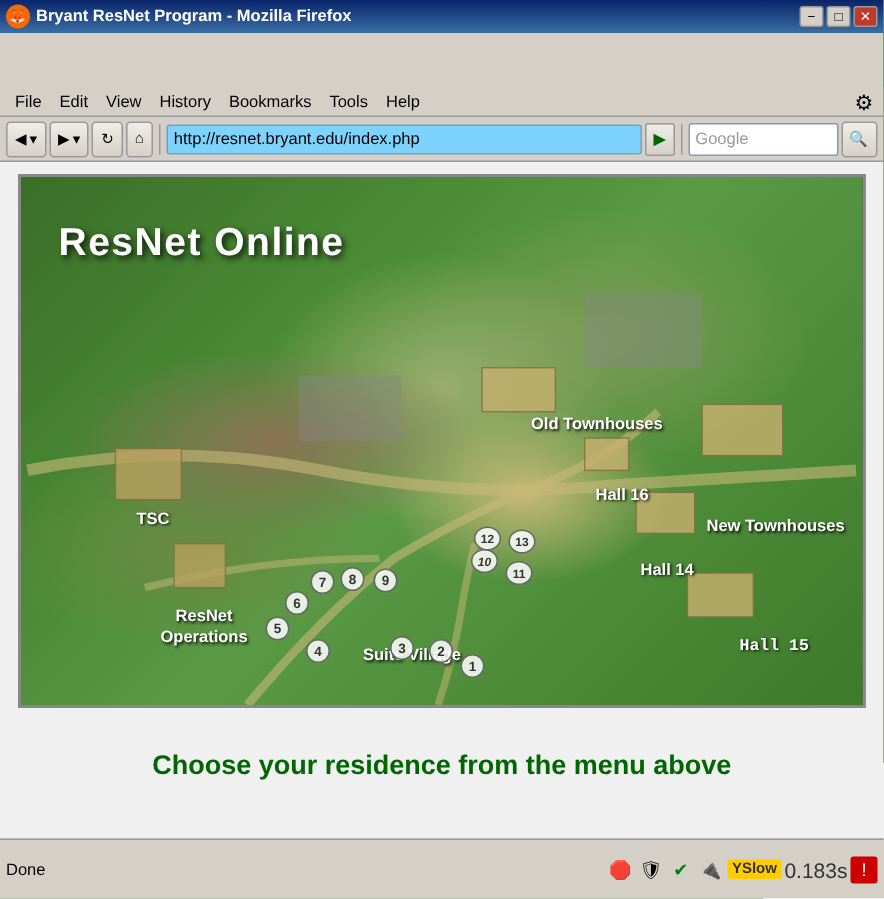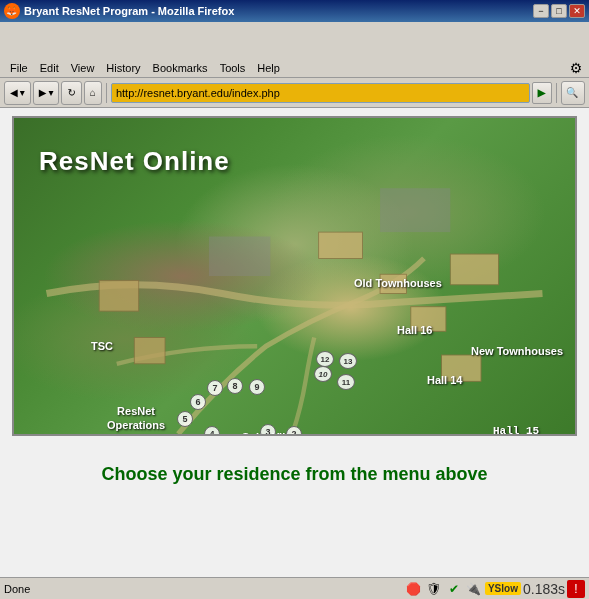--- a/index.html
+++ b/index.html
@@ -110,21 +110,21 @@
     .nav-separator {
       width: 1px;
       height: 20px;
       background: #999;
       margin: 0 2px;
     }
     .address-bar {
       flex: 1;
       display: flex;
       align-items: center;
-      background: #eab308;
+      background: #7dd3fc;
       border: 1px solid #7f9db9;
       border-radius: 2px;
       height: 20px;
       padding: 0 4px;
       font-size: 11px;
     }
     .address-bar span {
       flex: 1;
       overflow: hidden;
       white-space: nowrap;
@@ -158,21 +158,21 @@
       background: #f0f0f0;
       height: calc(599px - 22px - 20px - 30px - 22px);
       overflow-y: auto;
       padding: 0;
     }
 
     
     .map-container {
       margin: 8px auto;
       width: 565px;
-      height: 320px;
+      height: 356px;
       position: relative;
       border: 2px solid #888;
       overflow: hidden;
       background: #2d5a1b;
     }
 
     
     .aerial-bg {
       width: 100%;
       height: 100%;
@@ -255,21 +255,21 @@
     }
     .contact-link {
       color: #0000cc;
       text-decoration: underline;
       cursor: pointer;
     }
 
     
     .status-bar {
       background: #d4d0c8;
-      height: 22px;
+      height: 40px;
       border-top: 1px solid #999;
       display: flex;
       align-items: center;
       padding: 0 4px;
       font-size: 11px;
       position: fixed;
       bottom: 0;
       width: 589px;
     }
     .status-done {
@@ -353,20 +353,23 @@
   </button>
   <button class="nav-btn">
     <span>⌂</span>
   </button>
   <div class="nav-separator"></div>
   <div class="address-bar">
     <span>http://resnet.bryant.edu/index.php</span>
   </div>
   <button class="go-btn">▶</button>
   <div class="nav-separator"></div>
+  <div class="search-bar">
+    <span style="color:#999; font-size:11px;">Google</span>
+  </div>
   <button class="nav-btn">
     <span>🔍</span>
   </button>
 </div>
 
 <div class="browser-content">
 
   <div class="map-container">
 
     <div class="aerial-bg"></div>

